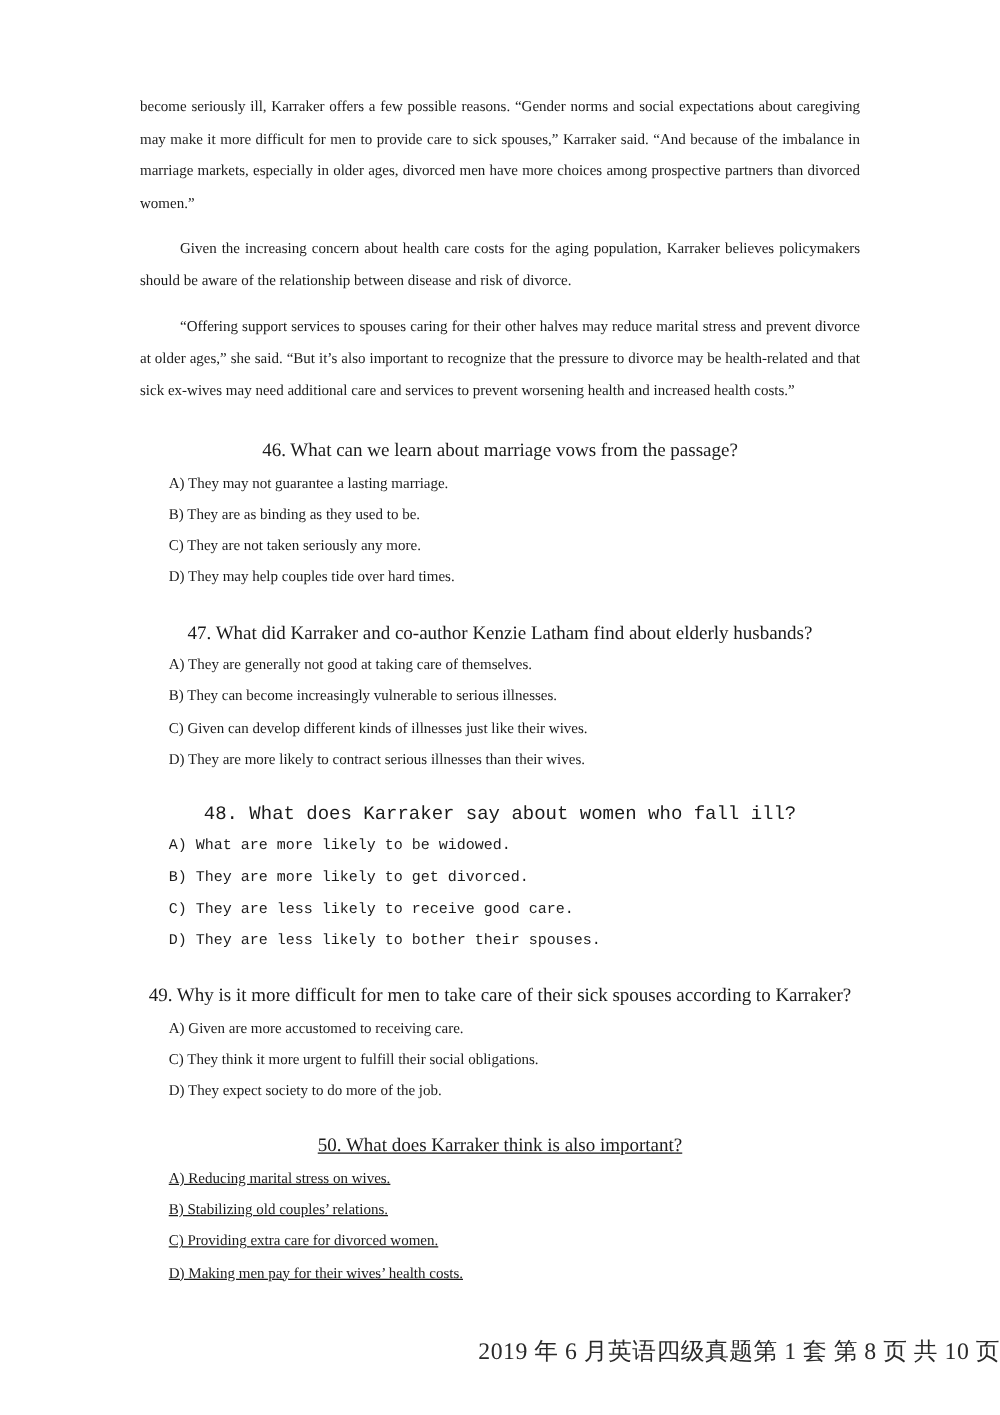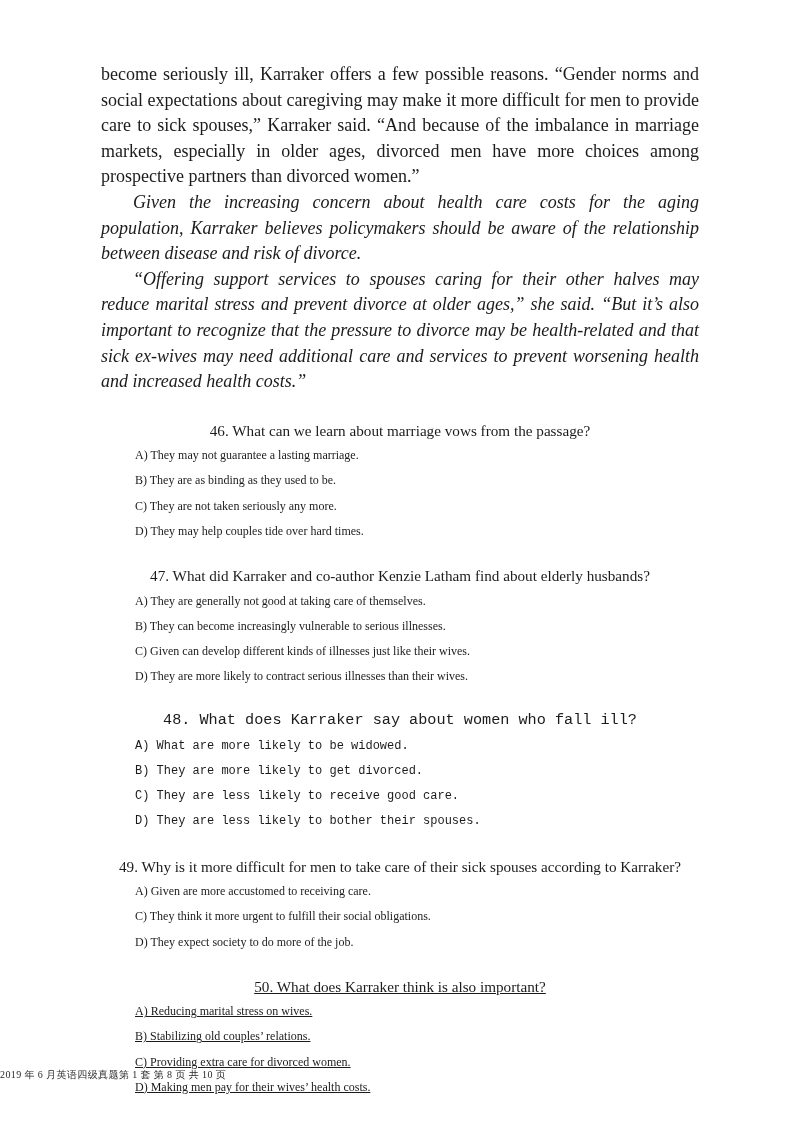--- a/index.html
+++ b/index.html
@@ -17,31 +17,30 @@
     color: #1b1b1b;
   }
   .content {
     position: absolute;
     left: 101px;
     top: 62px;
     width: 598px;
   }
   
   .para {
-    font-size: 18px;
+    font-size: 12px;
     line-height: 25.6px;
     text-align: justify;
     text-justify: inter-word;
-    margin: 0;
+    margin: 11px;
     -webkit-hyphens: none;
     hyphens: none;
   }
   .para.indent {
     text-indent: 32px;
-    font-style: italic;
   }
   .para + .para {
     margin-top: 0px;
   }
   
   .qblock {
     margin-top: 18px;
   }
   .qstem {
     font-size: 15.2px;
@@ -63,22 +62,22 @@
   #q48 { margin-top: 19px; font-family: Liberation Mono, monospace; }
   #q49 { margin-top: 19px; }
   #q50 { margin-top: 19px; text-decoration: underline; }
 
   
   .footer {
     position: absolute;
     left: 0;
     right: 0;
     top: 1068px;
-    text-align: left;
-    font-size: 10px;
+    text-align: right;
+    font-size: 19px;
     letter-spacing: 0.4px;
     color: #2a2a2a;
     font-family: "Liberation Serif", "DejaVu Serif", serif;
   }
 </style>
 </head>
 <body>
 
 <div class="page">
 

